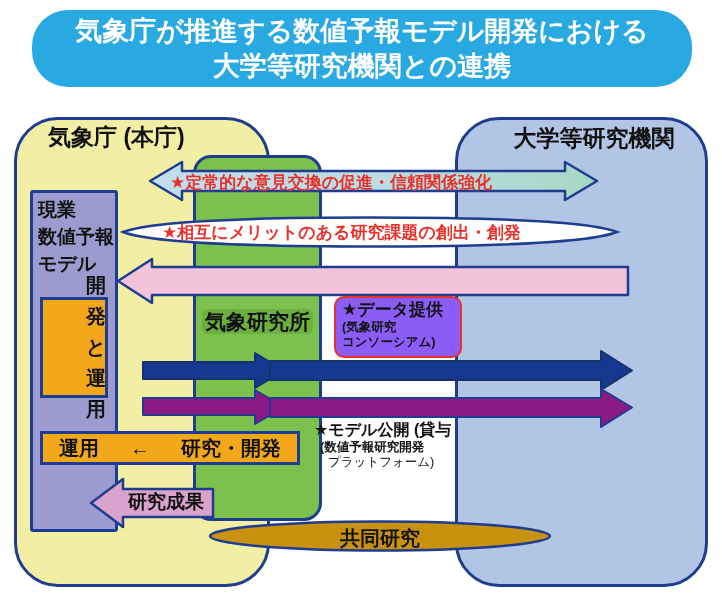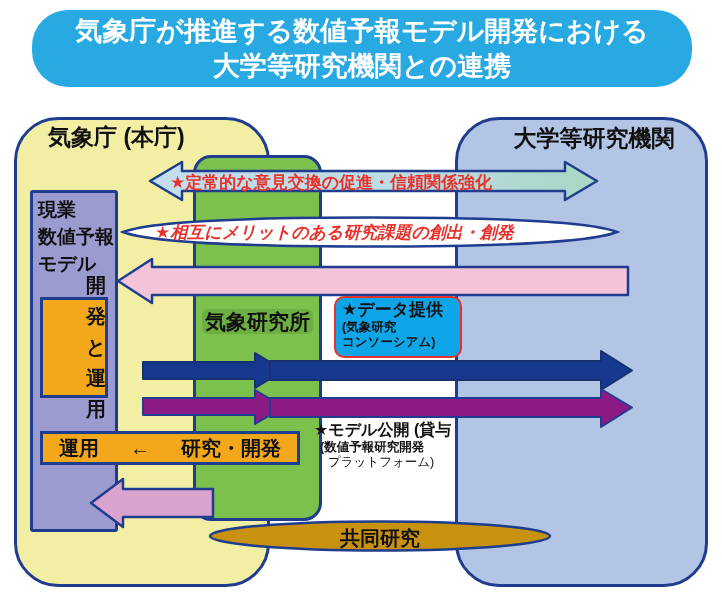--- a/index.html
+++ b/index.html
@@ -34,26 +34,26 @@
   .mri-label{left:196px;top:308px;width:123px;text-align:center;font-size:21px;}
   .mri-label span{background:rgba(96,160,52,.55);border-radius:6px;padding:1px 3px;}
   .model-label{left:38px;top:196px;font-size:19px;line-height:27px;white-space:pre-line;z-index:6;position:absolute;font-weight:bold;color:#111;}
   .devops-label{font-size:20px;font-weight:bold;line-height:31px;white-space:pre-line;color:#111;}
   .opsrd-box span{font-size:20px;font-weight:bold;color:#111;white-space:nowrap;}
   .results-label{left:128px;top:489px;font-size:19px;white-space:nowrap;}
   .joint-label{left:290px;top:525px;width:180px;text-align:center;font-size:20px;white-space:nowrap;}
   
   .red-cap{position:absolute;color:#e8312b;font-weight:bold;font-size:17px;z-index:6;white-space:nowrap;}
   .cap-exchange{left:170px;top:171px;width:410px;}
-  .cap-mutual{left:155px;top:221px;width:440px;font-style:italic;}
+  .cap-mutual{left:162px;top:221px;width:440px;}
   .cap-knowledge{left:160px;top:270px;width:460px;}
   
   .data-box{
     position:absolute;left:334px;top:296px;width:128px;height:62px;box-sizing:border-box;
-    background:#0ea5e9;border:2.5px solid #e8312b;border-radius:10px;z-index:6;
+    background:#8b5cf6;border:2.5px solid #e8312b;border-radius:10px;z-index:6;
     padding:2px 4px 0 6px;
   }
   .data-box .t1{font-size:17px;font-weight:bold;color:#111;line-height:20px;white-space:nowrap;}
   .data-box .t2{font-size:12.5px;font-weight:bold;color:#111;line-height:15px;white-space:nowrap;}
   .model-note{position:absolute;left:314px;top:420px;width:150px;z-index:6;}
   .model-note .t1{font-size:16px;font-weight:bold;color:#111;line-height:20px;white-space:nowrap;}
   .model-note .t2{font-size:12.5px;font-weight:bold;color:#111;line-height:15px;white-space:nowrap;padding-left:6px;}
   .model-note .t3{font-size:12.5px;font-weight:normal;color:#111;line-height:15px;white-space:nowrap;padding-left:14px;}
   
   .overlay{position:absolute;left:0;top:0;width:722px;height:598px;z-index:5;pointer-events:none;}
@@ -110,20 +110,21 @@
 
     <ellipse cx="380" cy="536" rx="170" ry="14.5" fill="#c8920f" stroke="#1f3d8f" stroke-width="2.5"></ellipse>
   </svg>
 
   <div class="lbl jma-label">気象庁 (本庁)</div>
   <div class="lbl univ-label">大学等研究機関</div>
   <div class="lbl mri-label"><span>気象研究所</span></div>
   <div class="model-label">現業
 数値予報
 モデル</div>
+  <div class="lbl results-label">研究成果</div>
   <div class="lbl joint-label">共同研究</div>
 
   <div class="red-cap cap-exchange">★定常的な意見交換の促進・信頼関係強化</div>
   <div class="red-cap cap-mutual">★相互にメリットのある研究課題の創出・創発</div>
 
   <div class="data-box">
     <div class="t1">★データ提供</div>
     <div class="t2">(気象研究</div>
     <div class="t2">コンソーシアム)</div>
   </div>

